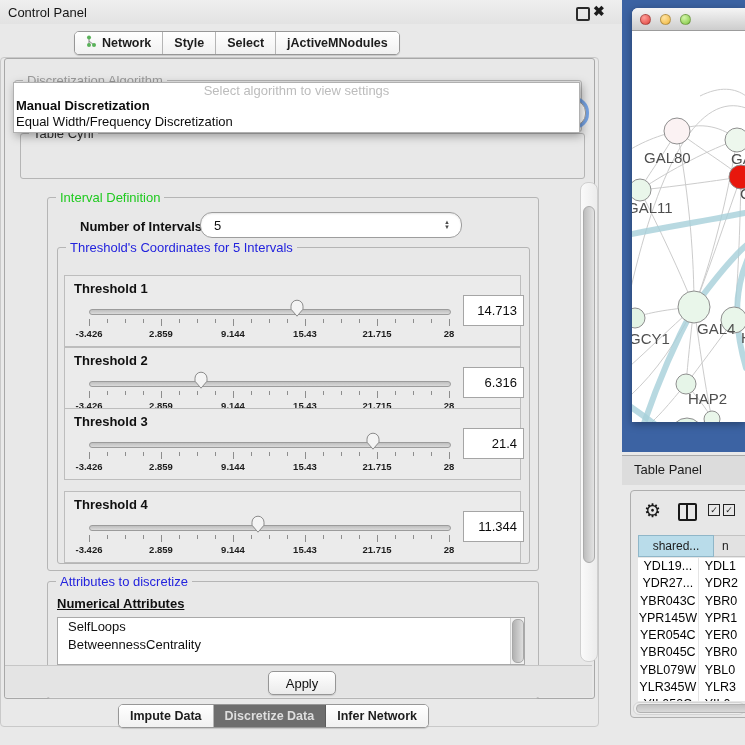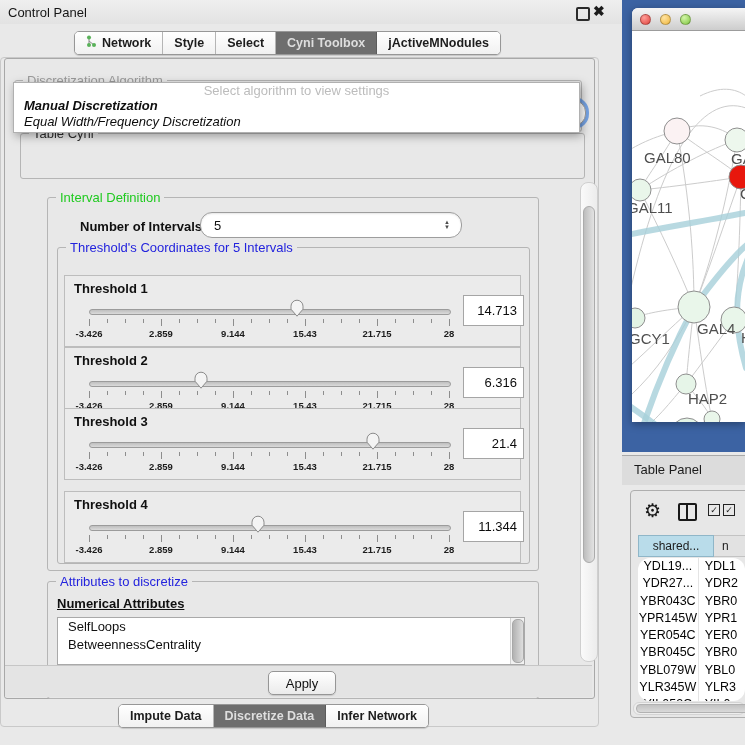--- a/index.html
+++ b/index.html
@@ -36,21 +36,21 @@
   .combo{background:#fff;border:1px solid #9d9d9d;border-radius:12px;font-size:13px;color:#101010;
          display:flex;align-items:center;padding:0 26px 0 13px;box-shadow:inset 0 1px 2px rgba(0,0,0,.1);}
   .combo .spin{position:absolute;right:11px;top:50%;transform:translateY(-50%);display:flex;flex-direction:column;
                font-size:6px;line-height:5px;color:#4c4c4c;}
   .combo-focus{box-shadow:0 0 0 3px rgba(98,150,226,.85);}
 
   
   .popup{left:13px;top:82px;width:565px;height:49px;background:#fff;border:1px solid #b0b0b0;
          box-shadow:2px 3px 9px rgba(0,0,0,.35);z-index:50;font-size:13px;}
   .popup-prompt{height:15px;line-height:15px;text-align:center;color:#bcbcbc;}
-  .popup-opt{height:16px;line-height:16px;padding-left:10px;color:#0d0d0d;font-style:italic;}
+  .popup-opt{height:16px;line-height:16px;padding-left:2px;color:#0d0d0d;}
   .popup-opt.bold{font-weight:bold;}
 
   
   .vscroll{left:580px;top:182px;width:16px;height:478px;background:linear-gradient(90deg,#fafafa,#ececec);
            border:1px solid #cfcfcf;border-radius:8px;}
   .vthumb{left:2px;top:23px;width:10px;height:355px;border-radius:6px;
           background:linear-gradient(90deg,#bdbdbd,#e3e3e3);border:1px solid #ababab;}
 
   
   .tbox{left:64px;width:455px;height:70px;background:#ebebeb;border:1px solid #bdbdbd;}
@@ -91,21 +91,21 @@
   .tp-bar{left:622px;top:455px;width:123px;height:29px;background:#dcdcdc;border-top:1px solid #a9a9a9;}
   .tp-title{left:634px;top:462px;font-size:13px;color:#1a1a1a;}
   .tp-box{left:630px;top:490px;width:130px;height:226px;background:#e7e7e7;border:1px solid #aeaeae;border-radius:4px;}
   .gear-icon{left:644px;top:499px;font-size:19px;color:#181818;}
   .split-icon{left:678px;top:503px;width:15px;height:14px;border:2px solid #181818;border-radius:2px;}
   .split-icon::after{content:"";position:absolute;left:6px;top:0;width:2px;height:14px;background:#181818;}
   .cb-icon{width:10px;height:10px;border:1.5px solid #222;font-size:9px;line-height:10px;color:#222;text-align:center;}
   .tp-header{left:638px;top:535px;height:22px;display:flex;font-size:12px;color:#1c1c1c;}
   .tp-h1{width:74px;background:#b9dcea;border:1px solid #8fb6c8;display:flex;align-items:center;justify-content:center;}
   .tp-h2{width:56px;background:#e2e2e2;border:1px solid #c3c3c3;border-left:none;display:flex;align-items:center;padding-left:8px;}
-  .tp-rows{left:638px;top:558px;width:107px;height:143px;background:#fff;overflow:hidden;border-radius:12px;}
+  .tp-rows{left:638px;top:558px;width:107px;height:143px;background:#fff;overflow:hidden;}
   .tp-row{display:flex;height:17.3px;font-size:12.5px;color:#050505;}
   .tp-c1{width:74px;text-align:center;border-right:1px solid #e4e4e4;line-height:17.3px;}
   .tp-c2{width:50px;padding-left:6px;line-height:17.3px;white-space:nowrap;}
   .hscroll{left:633px;top:702px;width:110px;height:11px;background:#eeeeee;border:1px solid #d4d4d4;border-radius:6px;}
   .hthumb{position:absolute;left:2px;top:1px;width:112px;height:7px;border-radius:4px;
           background:linear-gradient(#c2c2c2,#dadada);border:1px solid #b2b2b2;}
 
   .bold{font-weight:bold;}
   .lbl13b{font-size:13px;font-weight:bold;color:#101010;}
 </style>
@@ -128,23 +128,20 @@
             <circle cx="3" cy="10" r="2" fill="#59b259"></circle>
             <circle cx="8" cy="10" r="2" fill="#59b259"></circle>
           </svg></span>
         <span>Network</span>
       </div>
       <div class="seg-item">
         <span>Style</span>
       </div>
       <div class="seg-item">
         <span>Select</span>
-      </div>
-      <div class="seg-item sel">
-        <span>Cyni Toolbox</span>
       </div>
       <div class="seg-item">
         <span>jActiveMNodules</span>
       </div>
     </div>
 
   <div class="abs panel-frame"></div>
   <div class="abs outer-box"></div>
 
   <div class="abs fs" style="left:14px;top:80px;width:566px;height:50px;">

